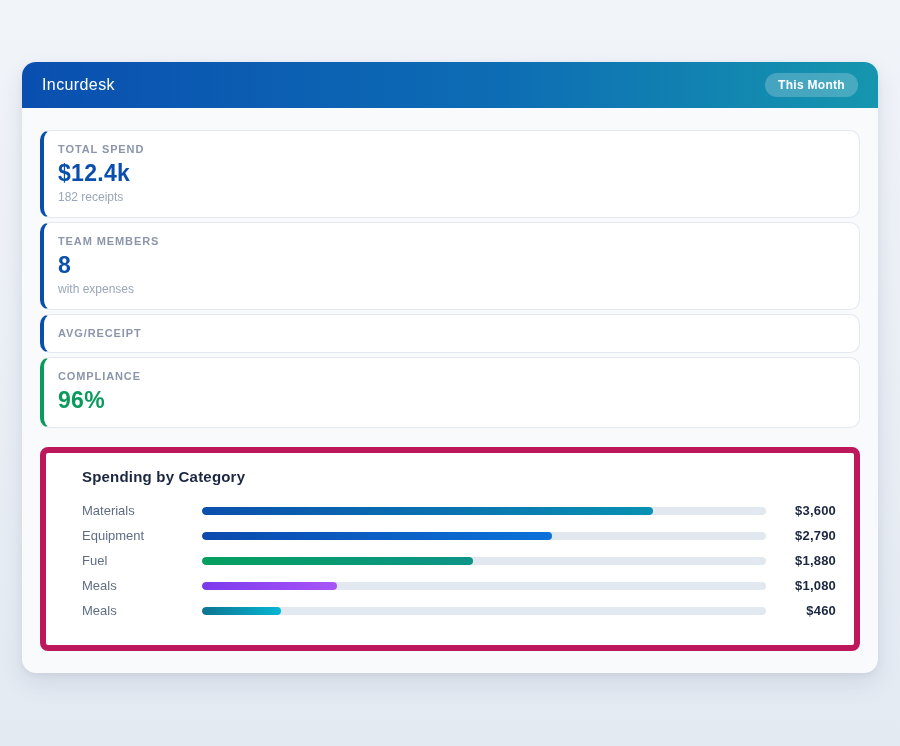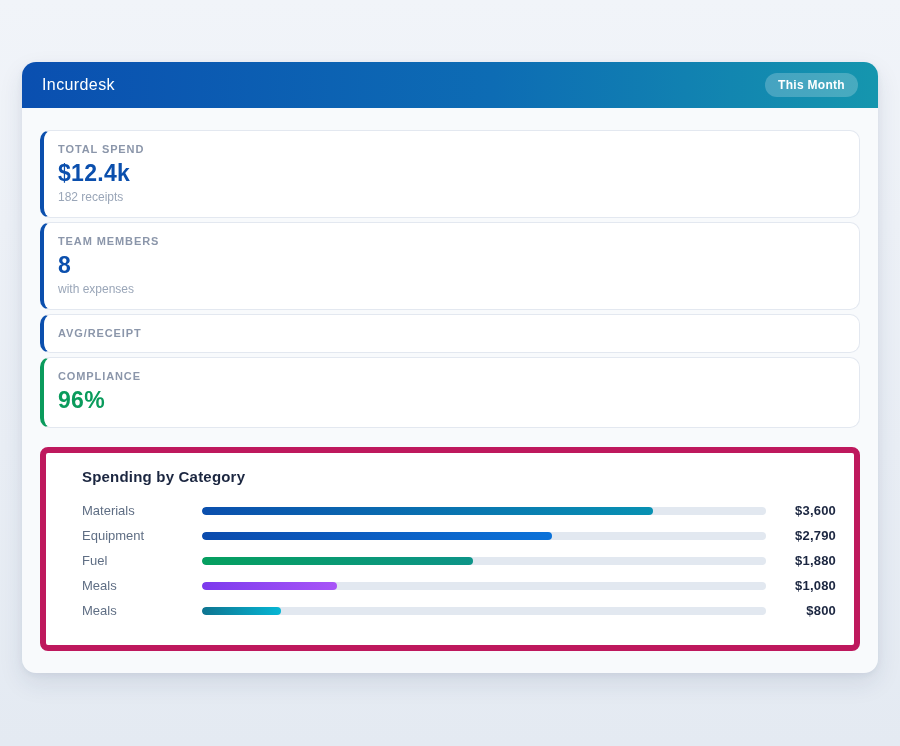--- a/index.html
+++ b/index.html
@@ -186,18 +186,18 @@
       <div class="chart-fill" style="width: 24%; background: linear-gradient(90deg, rgb(124, 58, 237), rgb(168, 85, 247));"></div>
     </div>
     <div class="chart-row-value">$1,080</div>
   </div>
 
   <div class="chart-row">
     <div class="chart-row-label">Meals</div>
     <div class="chart-track" style="background: rgb(226, 232, 240);">
       <div class="chart-fill" style="width: 14%; background: linear-gradient(90deg, rgb(14, 116, 144), rgb(6, 182, 212));"></div>
     </div>
-    <div class="chart-row-value">$800</div>
+    <div class="chart-row-value">$460</div>
   </div>
 </div>
     </div>
   </div>
 </div>
 
 </body></html>

